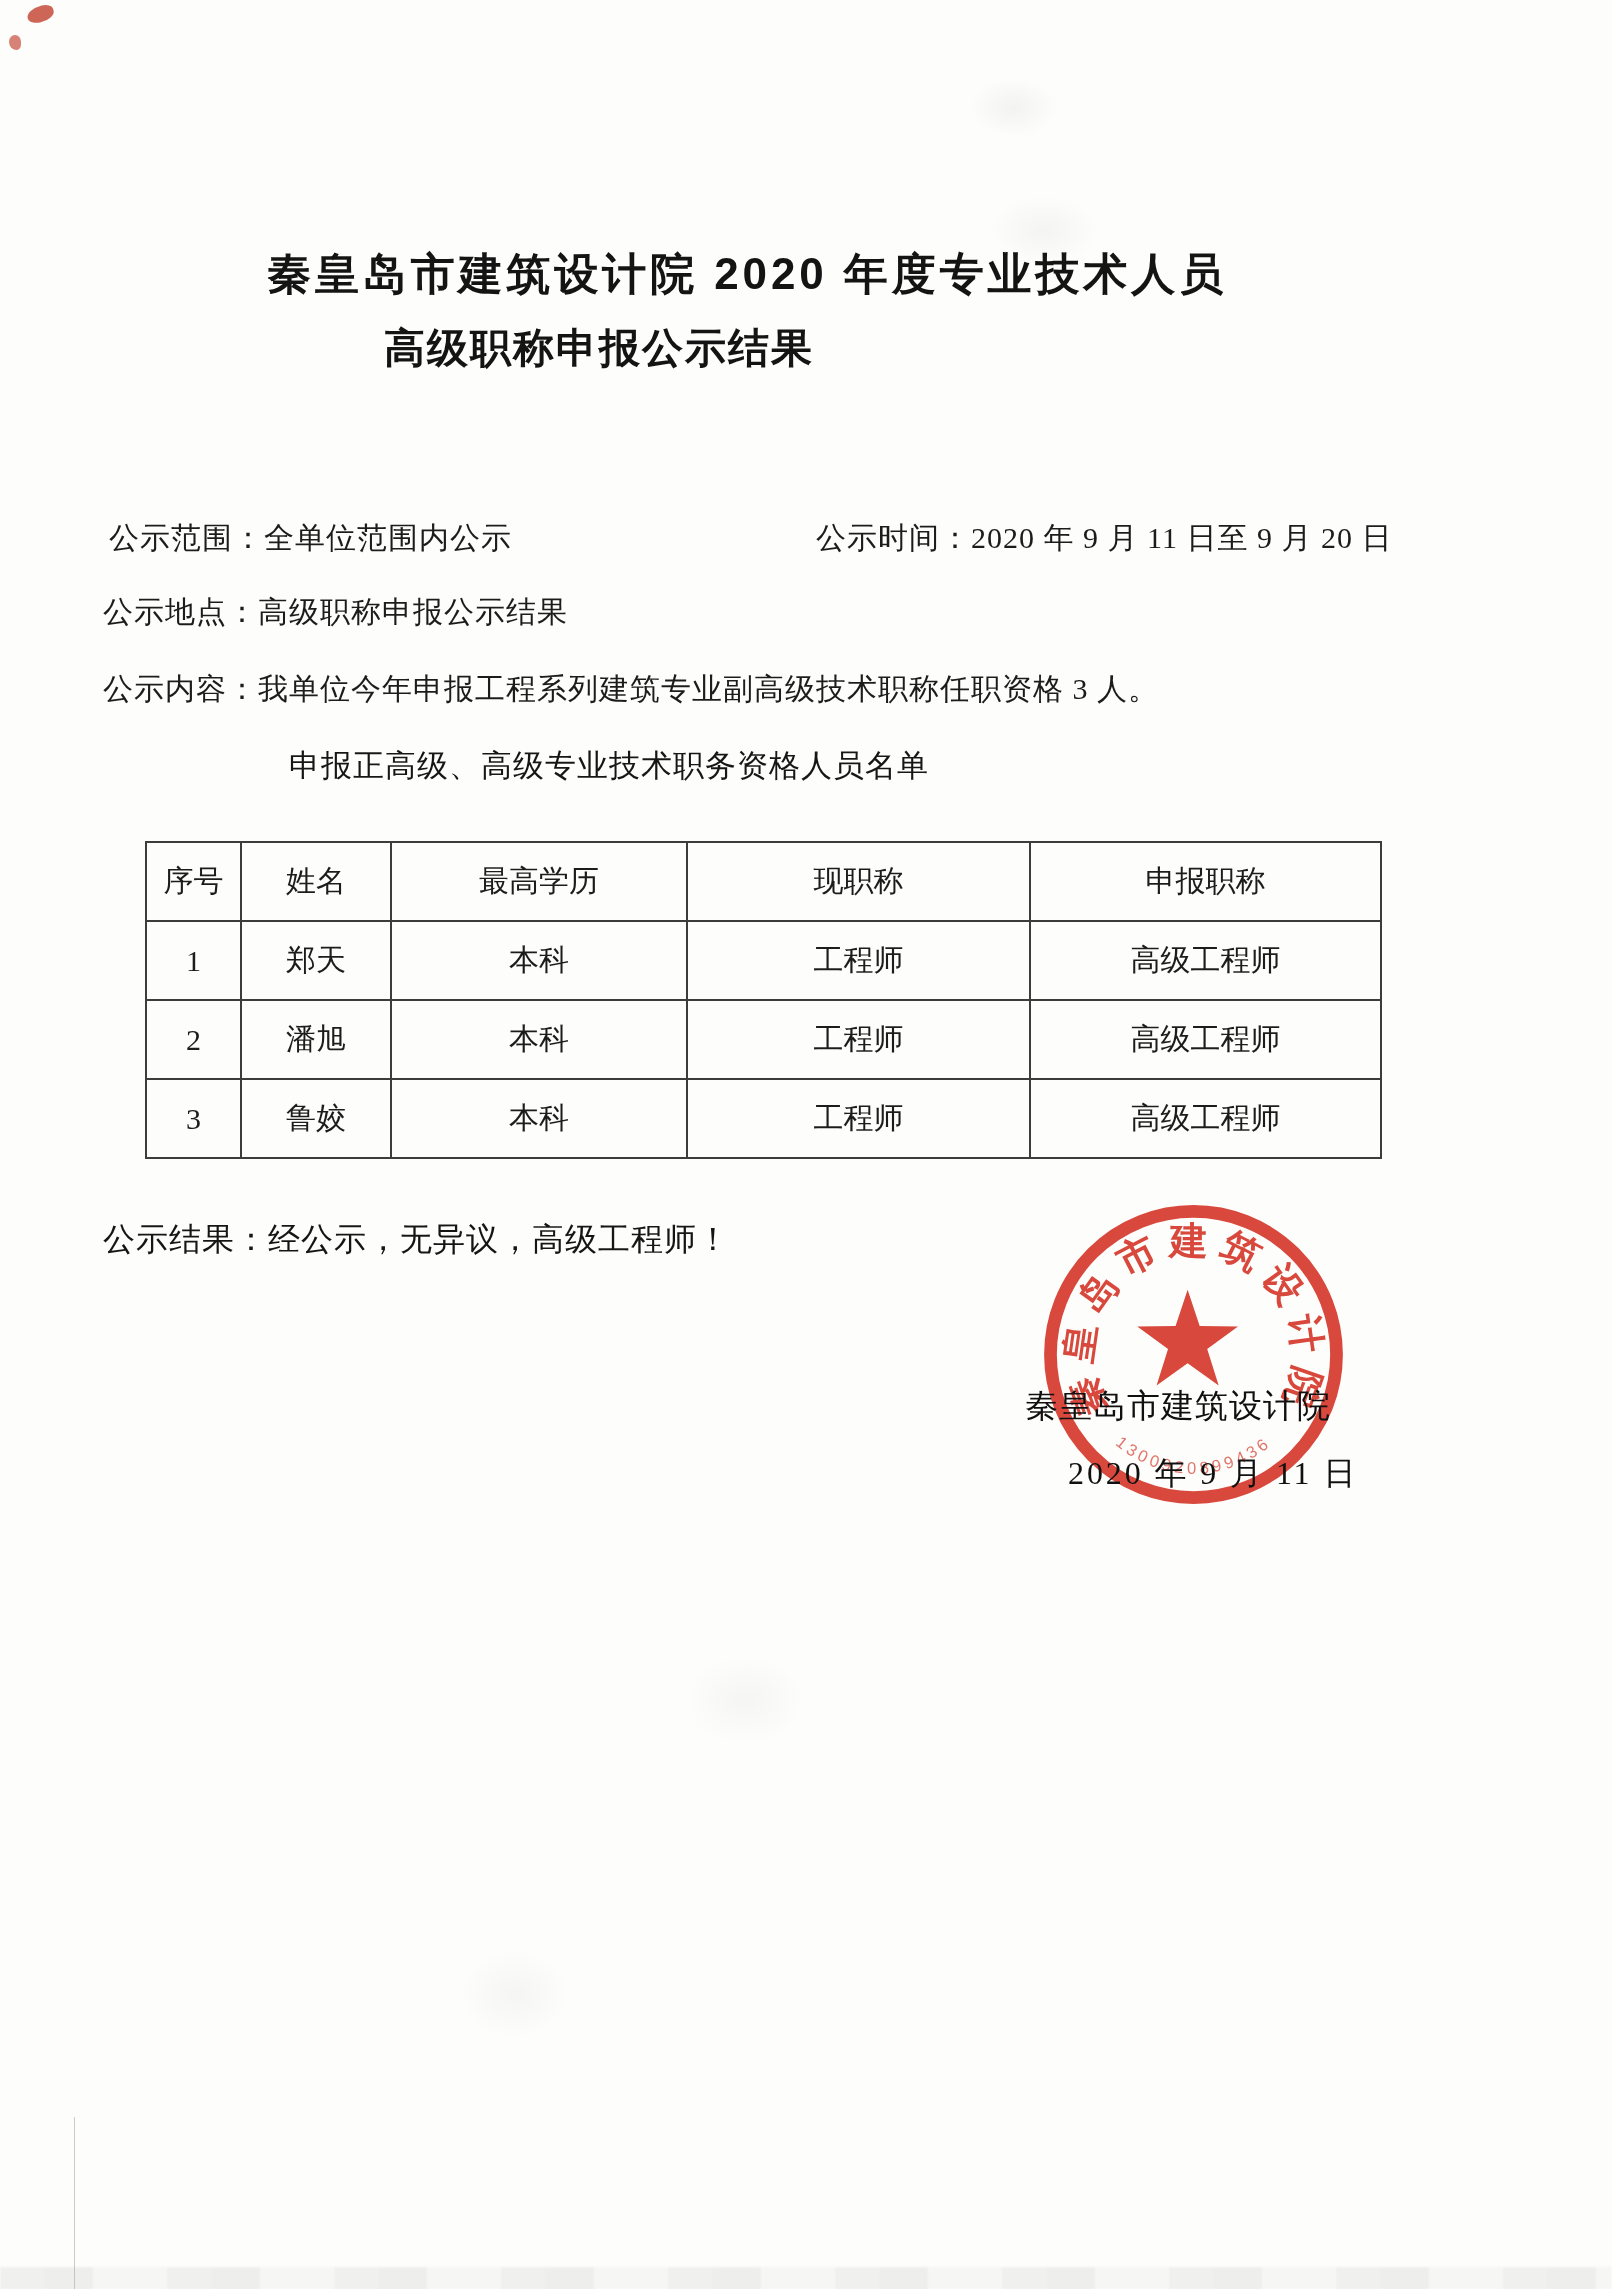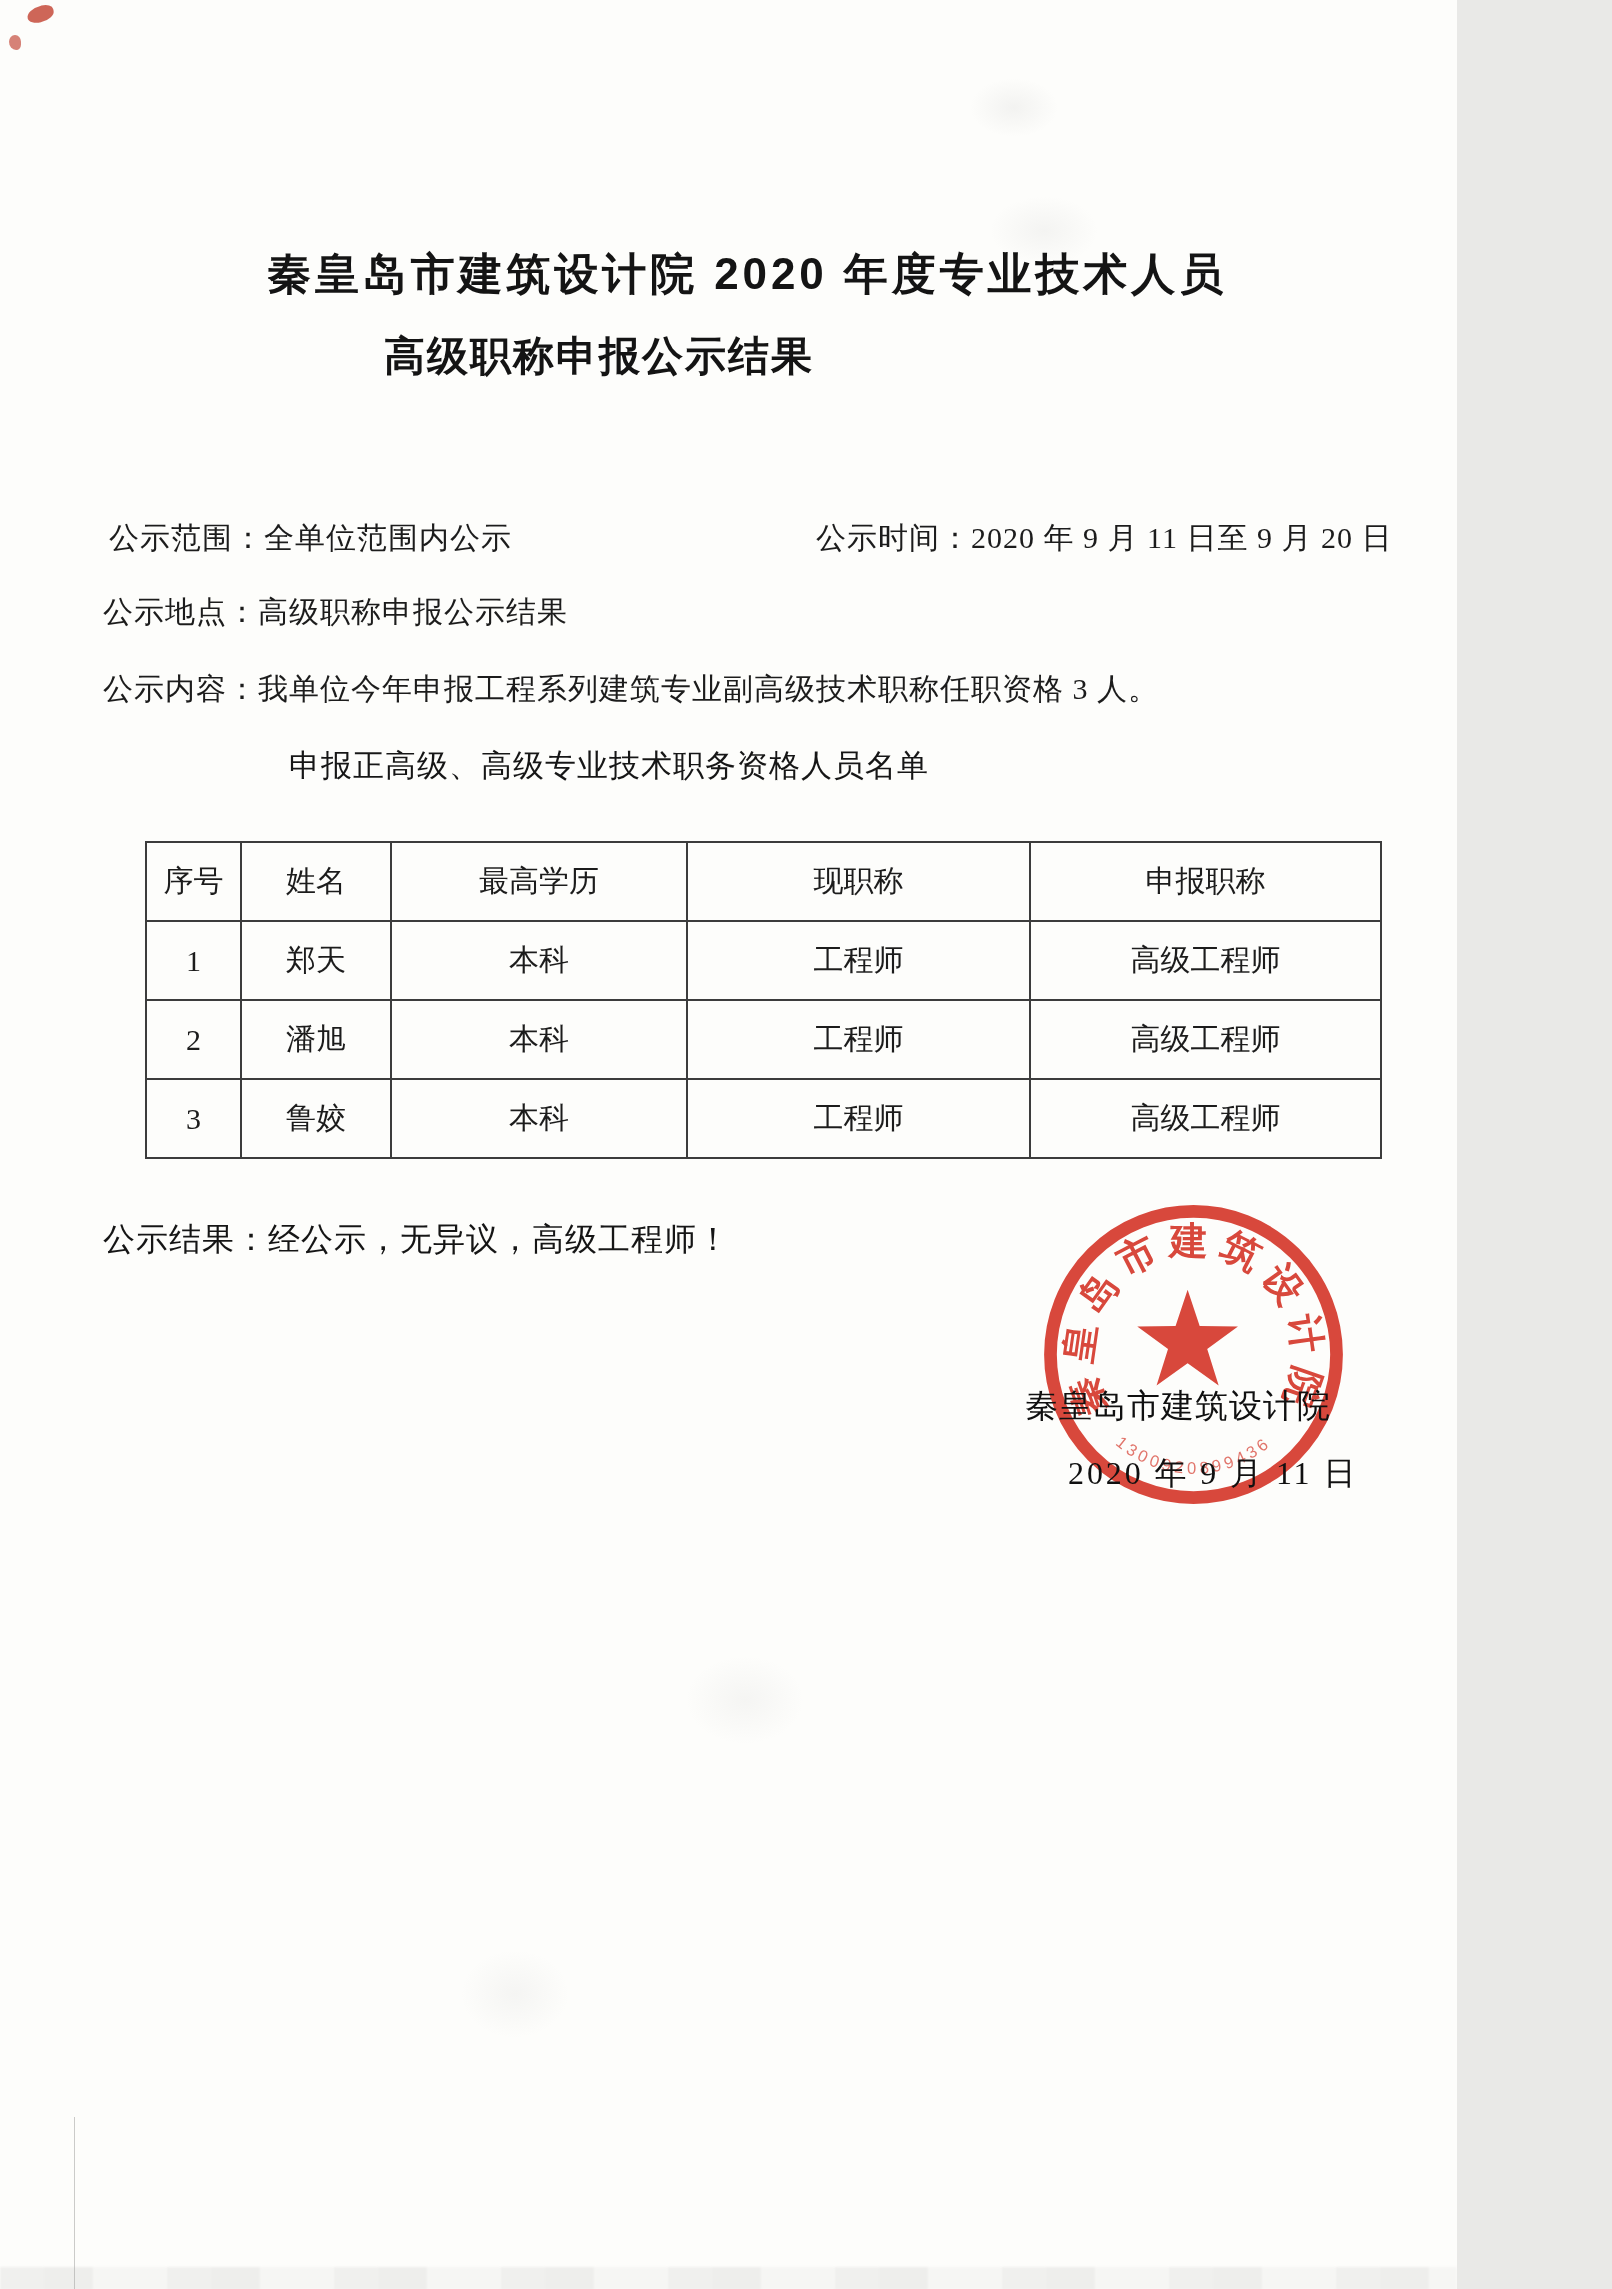--- a/index.html
+++ b/index.html
@@ -1,33 +1,33 @@
 <!DOCTYPE html>
 <html><head>
 <meta charset="utf-8">
 <style>
   * { margin:0; padding:0; box-sizing:border-box; }
   html,body { background:#e9e9e7; }
   .page {
     position:relative;
-    width:1457px; height:2290px;
+    width:1612px; height:2290px;
     background:#fdfdfb;
     font-family:"Liberation Serif", serif;
     color:#1b1b1b;
     overflow:hidden;
   }
   
   .title-line1 {
     position:absolute; left:267px; top:245px;
     font-family:"Liberation Sans", sans-serif;
     font-weight:bold; font-size:44px; letter-spacing:3.9px;
     color:#141414; white-space:nowrap;
   }
   .title-line2 {
-    position:absolute; left:384px; top:329px;
+    position:absolute; left:384px; top:321px;
     font-family:"Liberation Sans", sans-serif;
     font-weight:bold; font-size:41px; letter-spacing:2px;
     color:#141414; white-space:nowrap;
   }
   
   .info { position:absolute; font-size:30px; color:#1c1c1c; white-space:nowrap; letter-spacing:1px; }
   .info-scope    { left:103px; top:518px;margin-left:6px; }
   .info-time     { left:816px; top:518px; }
   .info-location { left:103px; top:592px; }
   .info-content  { left:103px; top:669px;text-align:right; }

